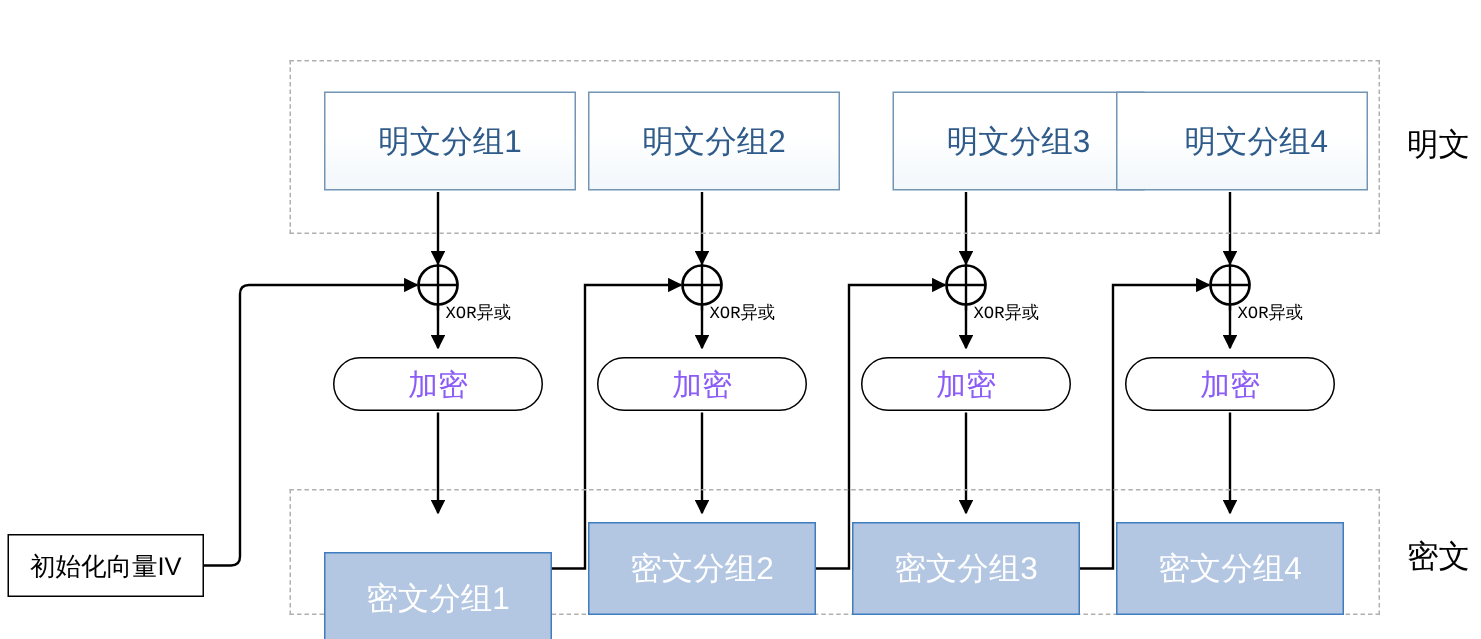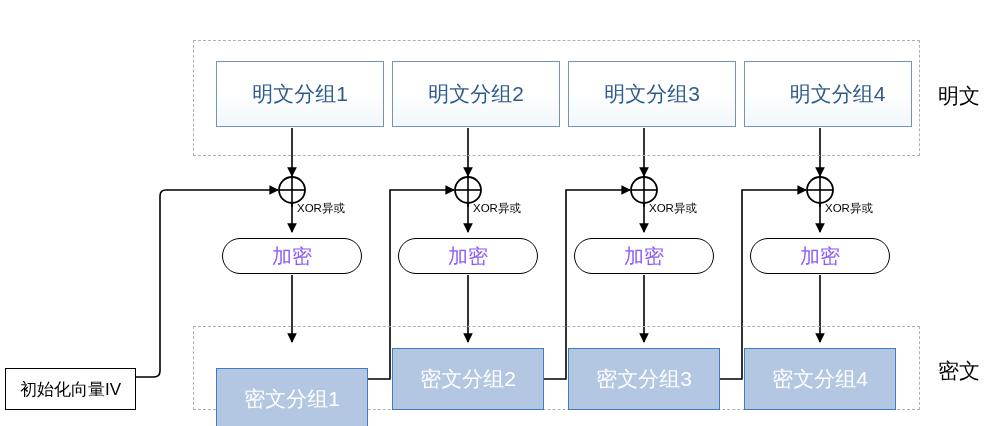--- a/index.html
+++ b/index.html
@@ -70,20 +70,21 @@
     color: #000000;
     font-size: 21px;
     background: transparent;
     text-align: center;
   }
   .xor-label {
     position: absolute;
     font-size: 11.5px;
     color: #000000;
     white-space: nowrap;
+    font-family: Liberation Mono, monospace;
   }
   .group-box {
     position: absolute;
     box-sizing: border-box;
     border: 1px dashed #b0b0b0;
     background: transparent;
   }
 </style>
 </head>
 <body>
@@ -141,33 +142,33 @@
       <line x1="820" y1="176" x2="820" y2="207"></line>
     </g>
   </svg>
 
   <div class="group-box" style="left:193px; top:40px; width:727px; height:116px;"></div>
   <div class="group-box" style="left:193px; top:326px; width:727px; height:84px;"></div>
 
   <div class="node side-label" style="left:938px; top:82px;">明文</div>
   <div class="node side-label" style="left:938px; top:357px;">密文</div>
 
-  <div class="node iv-block" style="left:5px; top:356px;margin-top:12px;">初始化向量IV</div>
+  <div class="node iv-block" style="left:5px; top:356px;">初始化向量IV</div>
 
   <div class="node plain-block" style="left:216px; top:61px;">明文分组1</div>
   <div class="node enc-block" style="left:222px; top:238px;">加密</div>
   <div class="xor-label" style="left:297px; top:201px;">XOR异或</div>
   <div class="node cipher-block" style="left:216px; top:348px;margin-top:20px;">密文分组1</div>
 
   <div class="node plain-block" style="left:392px; top:61px;">明文分组2</div>
   <div class="node enc-block" style="left:398px; top:238px;">加密</div>
   <div class="xor-label" style="left:473px; top:201px;">XOR异或</div>
   <div class="node cipher-block" style="left:392px; top:348px;">密文分组2</div>
 
-  <div class="node plain-block" style="left:568px; top:61px;">明文分组3</div>
+  <div class="node plain-block" style="left:595px; top:61px;">明文分组3</div>
   <div class="node enc-block" style="left:574px; top:238px;">加密</div>
   <div class="xor-label" style="left:649px; top:201px;">XOR异或</div>
   <div class="node cipher-block" style="left:568px; top:348px;">密文分组3</div>
 
   <div class="node plain-block" style="left:744px; top:61px;padding-left:19px;">明文分组4</div>
   <div class="node enc-block" style="left:750px; top:238px;">加密</div>
   <div class="xor-label" style="left:825px; top:201px;">XOR异或</div>
   <div class="node cipher-block" style="left:744px; top:348px;">密文分组4</div>
 
 </div>

